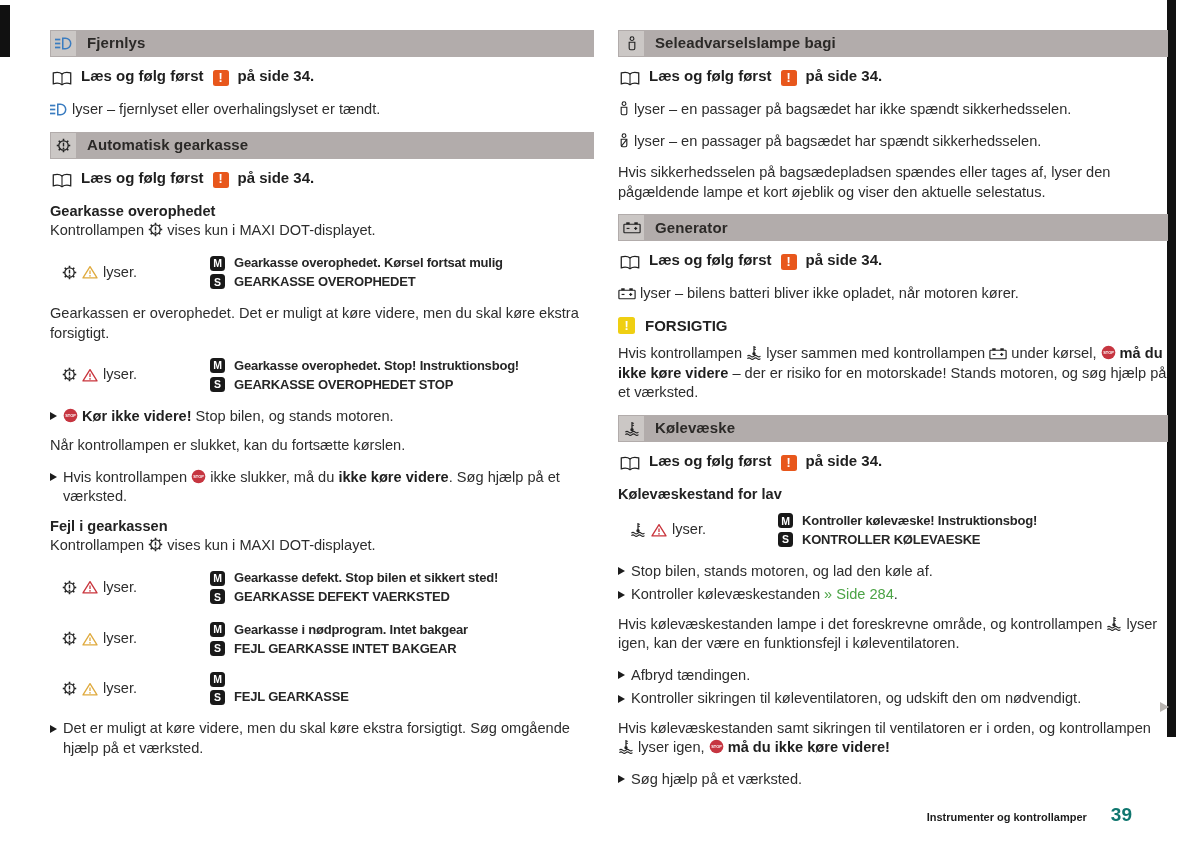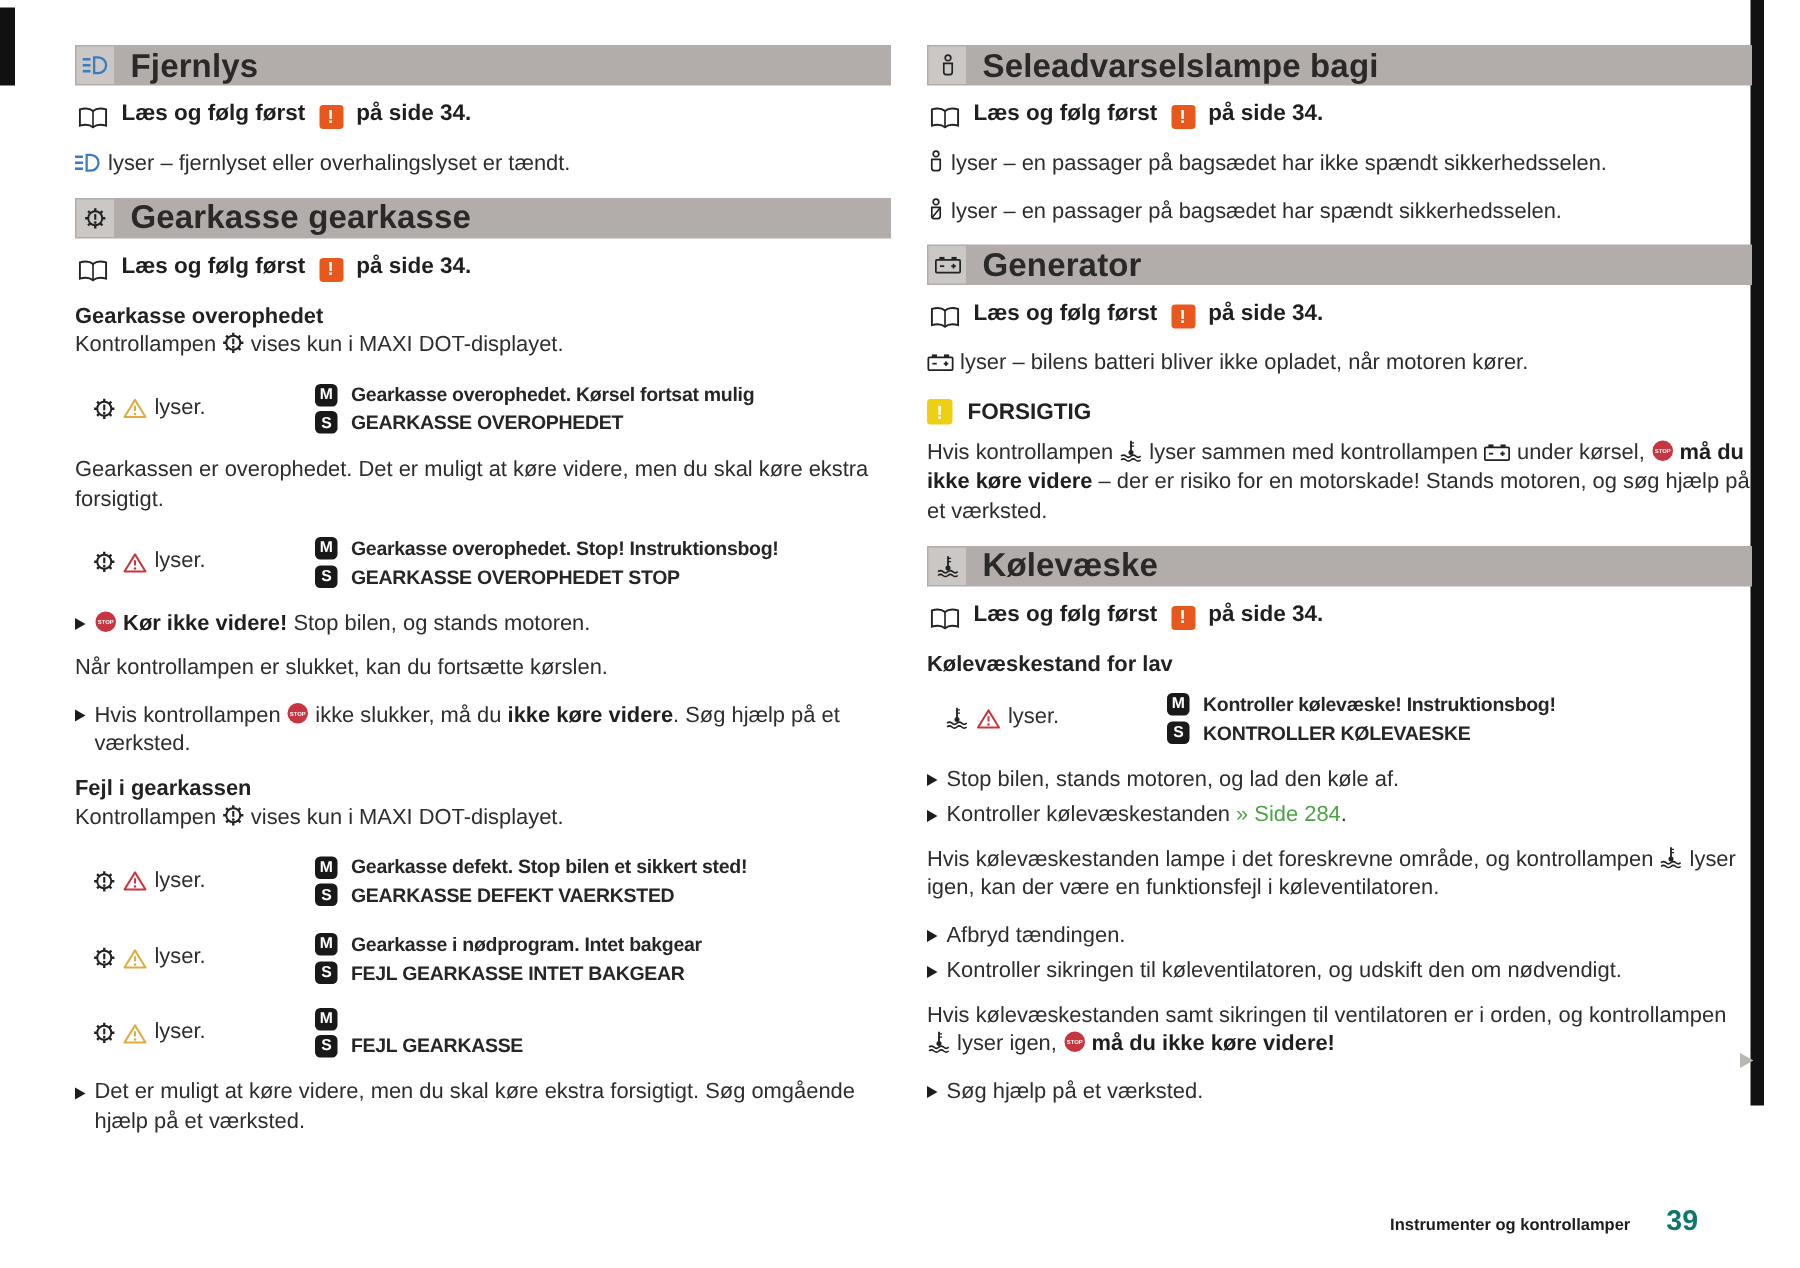--- a/index.html
+++ b/index.html
@@ -8,21 +8,21 @@
   .page{position:absolute;inset:0;}
   .scan-mark-left{position:absolute;left:0;top:5px;width:10px;height:52px;background:#111;}
   .scan-mark-right{position:absolute;left:1167px;top:0;width:9px;height:737px;background:#111;}
   .col{position:absolute;top:30px;font-size:14.6px;line-height:1.34;}
   .col-left{left:50px;width:544px;}
   .col-right{left:618px;width:550px;}
   .section{margin-top:4px;}
   .section:first-child{margin-top:0;}
   .sec-bar{height:27px;background:#b2acab;display:flex;align-items:center;margin:0 0 9px 0;}
   .sec-chip{width:25px;height:25px;margin:1px;background:#cbc7c5;display:flex;align-items:center;justify-content:center;flex-shrink:0;}
-  .sec-title{font-weight:bold;font-size:22px;margin-left:10px;color:#2b2927;letter-spacing:0.1px;}
+  .sec-title{font-weight:bold;font-size:15px;margin-left:10px;color:#2b2927;letter-spacing:0.1px;}
   .ref-line{display:flex;align-items:flex-end;gap:9px;font-weight:bold;font-size:15px;margin:2px 0 14px 2px;color:#222;}
   .para{margin:0 0 12px 0;}
   .bullet + .para{margin-top:10px;}
   .subhead{font-weight:bold;margin:10px 0 0 0;color:#222;}
   .bullet{display:flex;margin:0 0 4px 0;}
   .b-arrow{width:0;height:0;border-left:7px solid #1c1c1c;border-top:4.2px solid transparent;border-bottom:4.2px solid transparent;margin:5.5px 6px 0 0;flex-shrink:0;}
   .b-text{flex:1;}
   .lamp-row{display:flex;align-items:center;margin:6px 0 12px 0;gap:44px;}
   .lamp-left{width:104px;padding-left:12px;display:flex;align-items:center;gap:5px;flex-shrink:0;}
   .lamp-msgs{flex:1;}
@@ -95,21 +95,21 @@
                   <line x1="4.46" y1="11.54" x2="2.91" y2="13.09"></line>
                   <line x1="3" y1="8" x2="0.8" y2="8"></line>
                   <line x1="4.46" y1="4.46" x2="2.91" y2="2.91"></line>
                   <line x1="8" y1="3" x2="8" y2="0.8"></line>
                   <line x1="11.54" y1="4.46" x2="13.09" y2="2.91"></line>
                 </g>
                 <line x1="8" y1="5" x2="8" y2="9" stroke="#222" stroke-width="1.5"></line>
                 <circle cx="8" cy="11.1" r="0.95" fill="#222"></circle>
               </svg></span>
           </span>
-          <span class="sec-title">Gearkasse gearkasse</span>
+          <span class="sec-title">Automatisk gearkasse</span>
         </div>
         <div class="ref-line">
           <span class="ic"><svg width="20" height="15" viewBox="0 0 22 16">
               <path d="M11 3 C8.6 1 5 .9 1.4 1.9 V13.8 C5 12.8 8.6 13 11 14.9 C13.4 13 17 12.8 20.6 13.8 V1.9 C17 .9 13.4 1 11 3 Z" fill="none" stroke="#222" stroke-width="1.4"></path>
               <path d="M11 3 V14.9" stroke="#222" stroke-width="1.2"></path>
             </svg></span>
           <b>Læs og følg først </b>
           <span class="ic boxy"><span class="abox orange">!</span></span>
           <b> på side 34.</b>
         </div>
@@ -363,20 +363,21 @@
         </div>
         <div class="para"><span class="ic"><svg width="12" height="15" viewBox="0 0 12 16">
               <circle cx="6" cy="2.8" r="2" fill="none" stroke="#222" stroke-width="1.2"></circle>
               <path d="M3 6.6 H9 V13 Q9 14.6 7.4 14.6 H4.6 Q3 14.6 3 13 Z" fill="none" stroke="#222" stroke-width="1.2"></path>
             </svg></span><span> lyser – en passager på bagsædet har ikke spændt sikkerhedsselen.</span></div>
         <div class="para"><span class="ic"><svg width="12" height="15" viewBox="0 0 12 16">
               <circle cx="6" cy="2.8" r="2" fill="none" stroke="#222" stroke-width="1.2"></circle>
               <path d="M3 6.6 H9 V13 Q9 14.6 7.4 14.6 H4.6 Q3 14.6 3 13 Z" fill="none" stroke="#222" stroke-width="1.2"></path>
               <line x1="9" y1="6.9" x2="3" y2="14.2" stroke="#222" stroke-width="1.2"></line>
             </svg></span><span> lyser – en passager på bagsædet har spændt sikkerhedsselen.</span></div>
+        <div class="para"><span>Hvis sikkerhedsselen på bagsædepladsen spændes eller tages af, lyser den pågældende lampe et kort øjeblik og viser den aktuelle selestatus.</span></div>
       </div>
       <div class="section">
         <div class="sec-bar">
           <span class="sec-chip">
             <span class="ic"><svg width="18" height="13" viewBox="0 0 20 14">
                 <rect x="1" y="3.4" width="18" height="9.4" rx="0.8" fill="none" stroke="#222" stroke-width="1.3"></rect>
                 <rect x="3.6" y="1.2" width="3.8" height="2.2" fill="#222"></rect>
                 <rect x="12.6" y="1.2" width="3.8" height="2.2" fill="#222"></rect>
                 <rect x="4" y="7.4" width="3.2" height="1.3" fill="#222"></rect>
                 <rect x="12.4" y="7.4" width="3.4" height="1.3" fill="#222"></rect>

